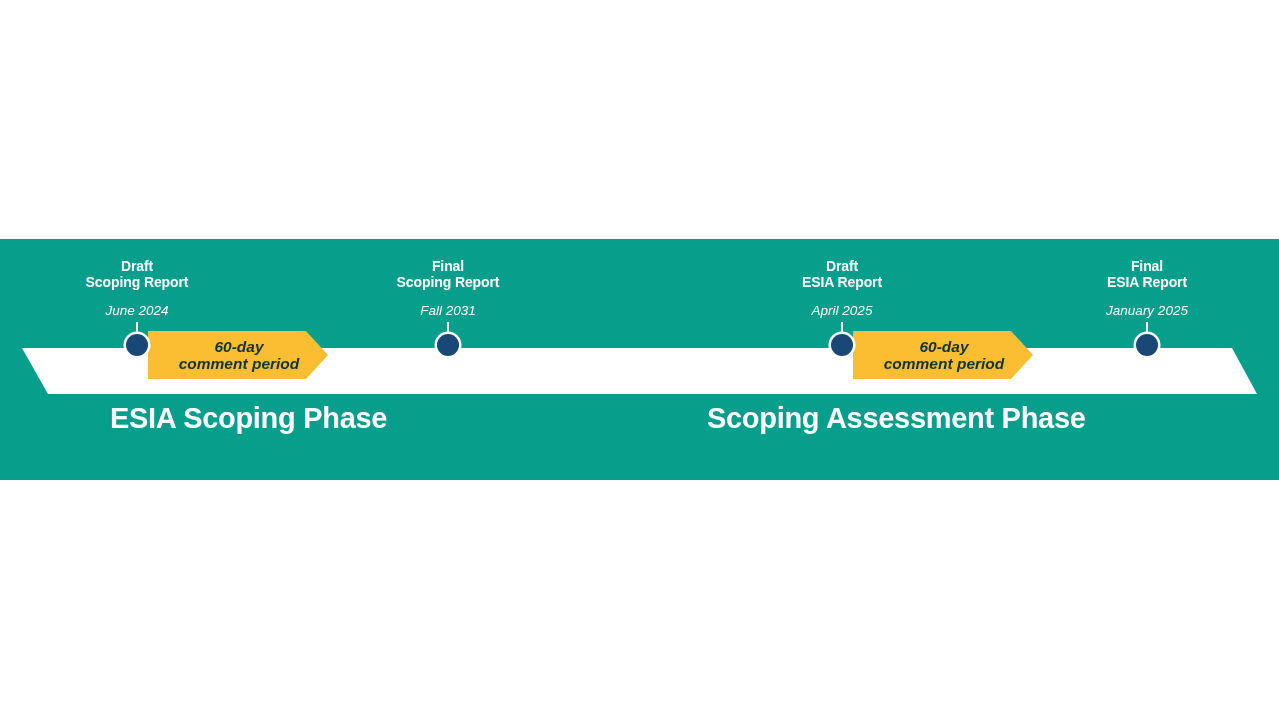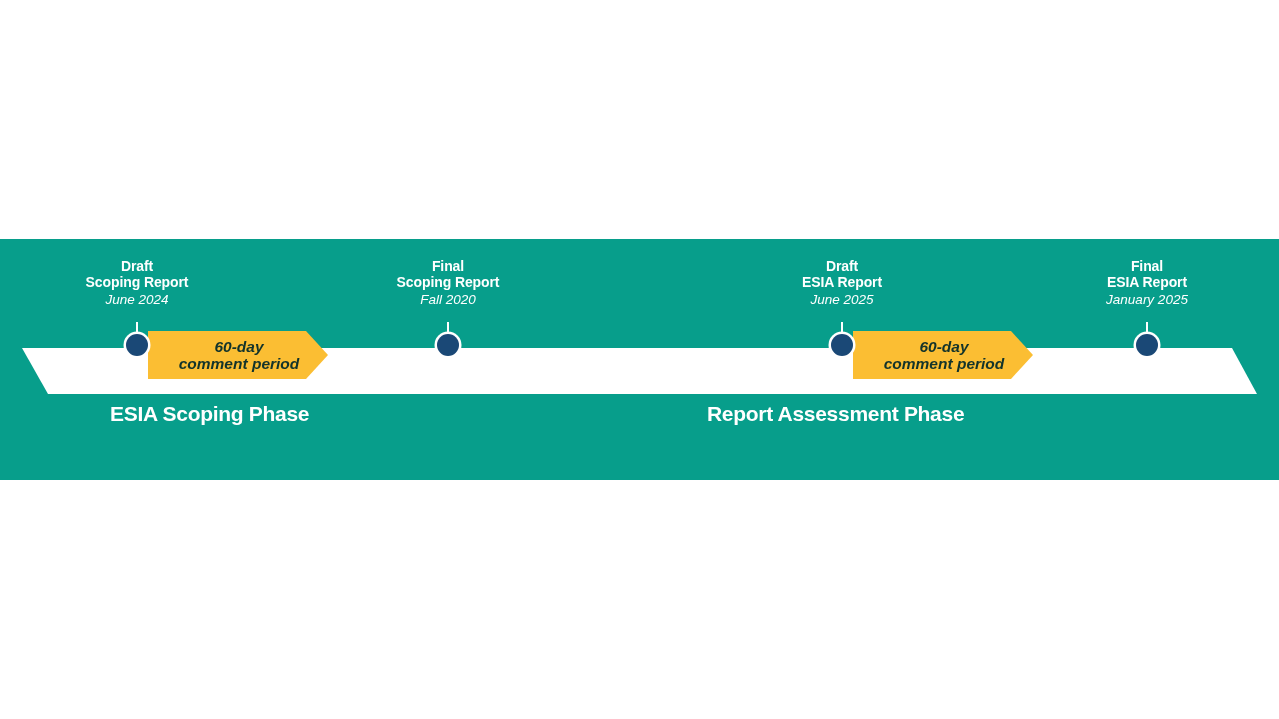--- a/index.html
+++ b/index.html
@@ -60,21 +60,21 @@
     font-weight: bold;
     line-height: 1.16;
     letter-spacing: -0.1px;
     white-space: pre-line;
   }
   .milestone-date {
     color: #ffffff;
     font-size: 13.5px;
     font-style: italic;
     line-height: 1.25;
-    margin-top: 2px;
+    margin-top: 13px;
   }
 
   
   .stem {
     position: absolute;
     top: 322px;
     width: 2px;
     height: 16px;
     margin-left: -1px;
     background: #ffffff;
@@ -124,21 +124,21 @@
     box-sizing: border-box;
     white-space: pre-line;
     padding-left: 18px;
   }
 
   
   .phase-title {
     position: absolute;
     top: 402px;
     color: #ffffff;
-    font-size: 21px;
+    font-size: 29px;
     font-weight: bold;
     letter-spacing: -0.3px;
     white-space: nowrap;
   }
 </style>
 </head>
 <body>
 
 <div id="canvas">
 
@@ -170,38 +170,38 @@
     <div class="milestone-title">Draft
 Scoping Report</div>
     <div class="milestone-date">June 2024</div>
   </div>
   <div class="stem" style="left:137px;"></div>
   <div class="dot" style="left:137px;"></div>
 
   <div class="milestone" style="left:448px;">
     <div class="milestone-title">Final
 Scoping Report</div>
-    <div class="milestone-date">Fall 2020</div>
+    <div class="milestone-date">Fall 2031</div>
   </div>
   <div class="stem" style="left:448px;"></div>
   <div class="dot" style="left:448px;"></div>
 
   <div class="milestone" style="left:842px;">
     <div class="milestone-title">Draft
 ESIA Report</div>
-    <div class="milestone-date">June 2025</div>
+    <div class="milestone-date">April 2025</div>
   </div>
   <div class="stem" style="left:842px;"></div>
   <div class="dot" style="left:842px;"></div>
 
   <div class="milestone" style="left:1147px;">
     <div class="milestone-title">Final
 ESIA Report</div>
     <div class="milestone-date">January 2025</div>
   </div>
   <div class="stem" style="left:1147px;"></div>
   <div class="dot" style="left:1147px;"></div>
 
   <div class="phase-title" style="left:110px;">ESIA Scoping Phase</div>
 
-  <div class="phase-title" style="left:707px;">Report Assessment Phase</div>
+  <div class="phase-title" style="left:707px;">Scoping Assessment Phase</div>
 
 </div>
 
 </body></html>

